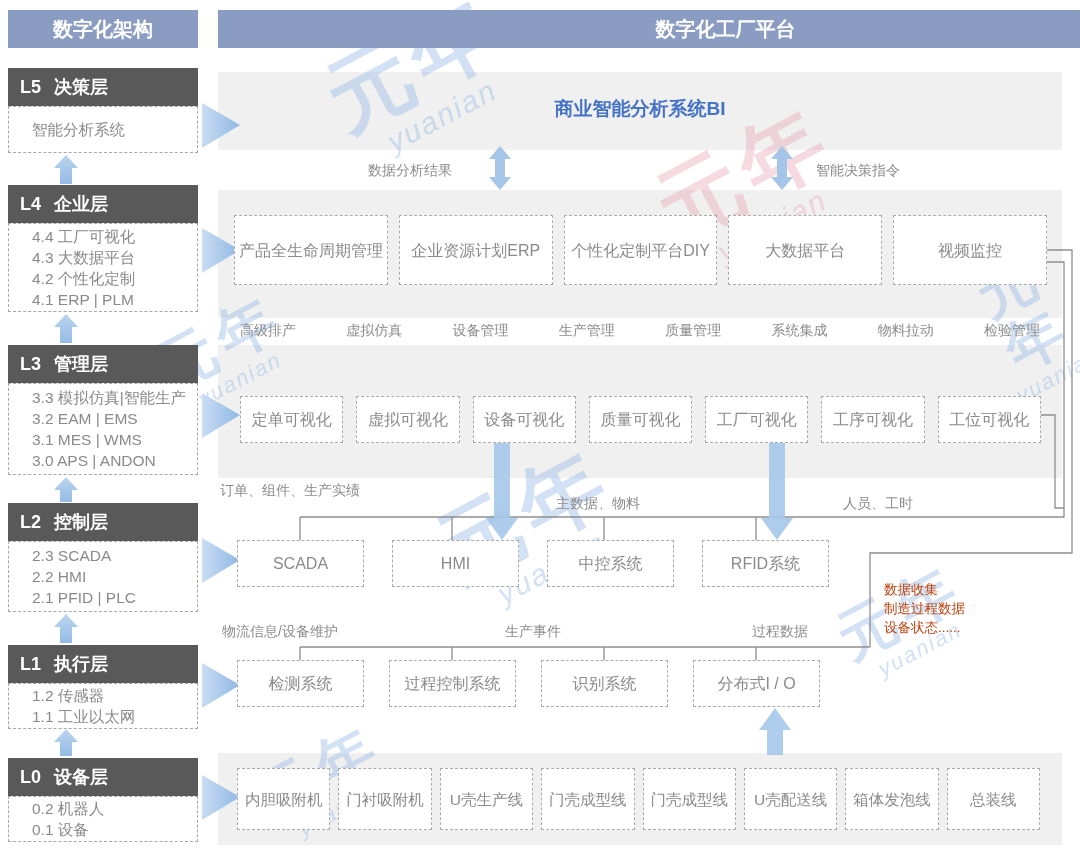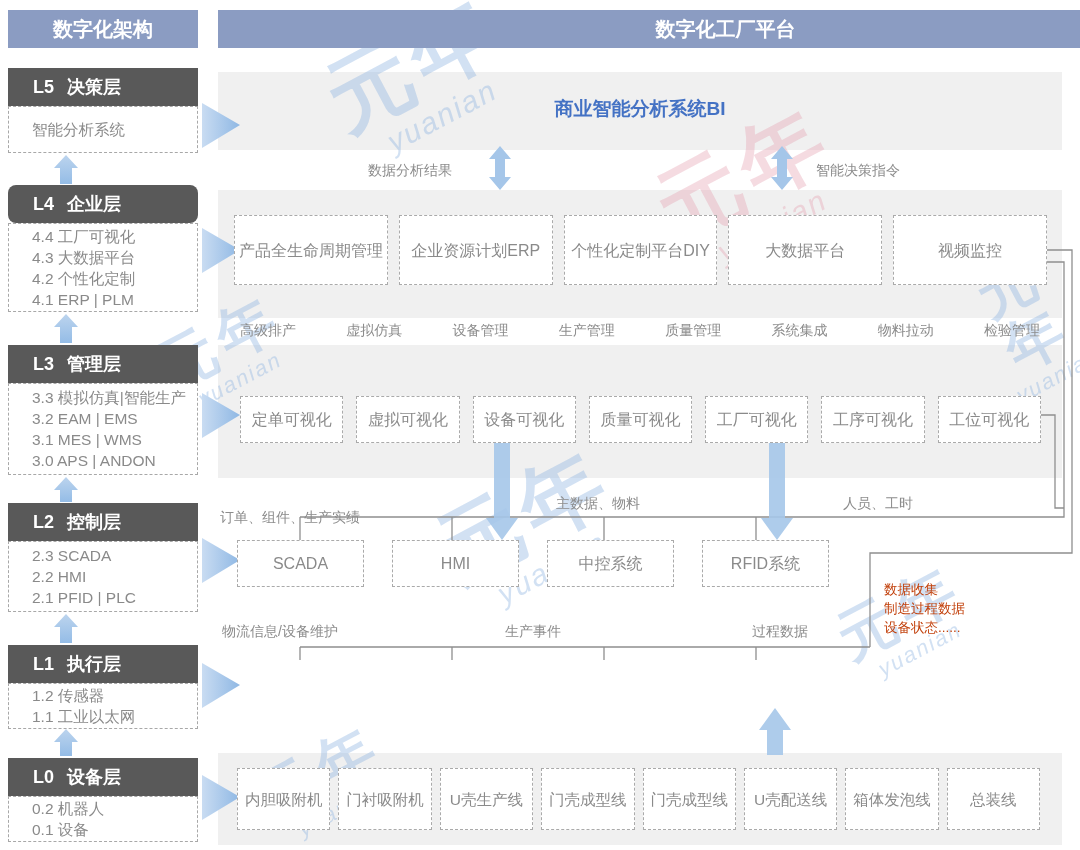--- a/index.html
+++ b/index.html
@@ -19,21 +19,21 @@
 
   
   .top-hd{position:absolute;top:10px;height:38px;line-height:38px;background:#8b9cc2;
           color:#fff;font-size:20px;font-weight:bold;text-align:center;z-index:3;}
   #sb-title{left:8px;width:190px;}
   #main-title{left:218px;width:1015px;}
 
   
   .layer-hd{position:absolute;left:8px;width:190px;height:38px;box-sizing:border-box;
             background:#595959;color:#fff;font-size:18px;font-weight:bold;
-            line-height:38px;padding-left:25px;z-index:3;}
+            line-height:38px;padding-left:12px;z-index:3;}
   .layer-hd .lname{margin-left:13px;}
   .layer-box{position:absolute;left:8px;width:190px;box-sizing:border-box;background:#fff;
              border:1.5px dashed #a8a8a8;color:#8a8a8a;font-size:15.5px;
              display:flex;flex-direction:column;justify-content:center;
              padding-left:23px;z-index:3;}
   .layer-box .li{line-height:21px;white-space:nowrap;}
 
   
   .row{position:absolute;display:flex;z-index:3;}
   .dash-box{box-sizing:border-box;background:#fff;border:1.5px dashed #aaaaaa;color:#8a8a8a;
@@ -154,21 +154,21 @@
   <div id="sb-title" class="top-hd">数字化架构</div>
   <div id="main-title" class="top-hd">数字化工厂平台</div>
 
   <div class="layer-hd" style="top:68px;">
     <span class="lid">L5</span><span class="lname">决策层</span>
   </div>
   <div class="layer-box" style="top:106px;height:47px;">
     <div class="li">智能分析系统</div>
   </div>
 
-  <div class="layer-hd" style="top:185px;border-radius:8px;">
+  <div class="layer-hd" style="top:185px;">
     <span class="lid">L4</span><span class="lname">企业层</span>
   </div>
   <div class="layer-box" style="top:223px;height:89px;">
     <div class="li">4.4 工厂可视化</div>
     <div class="li">4.3 大数据平台</div>
     <div class="li">4.2 个性化定制</div>
     <div class="li">4.1 ERP | PLM</div>
   </div>
 
   <div class="layer-hd" style="top:345px;">
@@ -262,21 +262,21 @@
         <span>工厂可视化</span>
       </div>
     <div class="dash-box">
         <span>工序可视化</span>
       </div>
     <div class="dash-box">
         <span>工位可视化</span>
       </div>
   </div>
 
-  <span class="io-label" style="left:220px;top:509px;">订单、组件、生产实绩</span>
+  <span class="io-label" style="left:220px;top:482px;">订单、组件、生产实绩</span>
   <span class="io-label" style="left:556px;top:495px;">主数据、物料</span>
   <span class="io-label" style="left:843px;top:495px;">人员、工时</span>
 
   <div id="row-control" class="row">
     <div class="dash-box">
         <span>SCADA</span>
       </div>
     <div class="dash-box">
         <span>HMI</span>
       </div>
@@ -291,20 +291,34 @@
   <span class="io-label" style="left:222px;top:623px;">物流信息/设备维护</span>
   <span class="io-label" style="left:505px;top:623px;">生产事件</span>
   <span class="io-label" style="left:752px;top:623px;">过程数据</span>
 
   <div id="collect-note">
     <div>数据收集</div>
     <div>制造过程数据</div>
     <div>设备状态......</div>
   </div>
 
+  <div id="row-exec" class="row">
+    <div class="dash-box">
+        <span>检测系统</span>
+      </div>
+    <div class="dash-box">
+        <span>过程控制系统</span>
+      </div>
+    <div class="dash-box">
+        <span>识别系统</span>
+      </div>
+    <div class="dash-box">
+        <span>分布式I / O</span>
+      </div>
+  </div>
 
   <div id="row-device" class="row">
     <div class="dash-box">
       <span>内胆</span>
         <span>吸附机</span>
     </div>
     <div class="dash-box">
       <span>门衬</span>
         <span>吸附机</span>
     </div>

